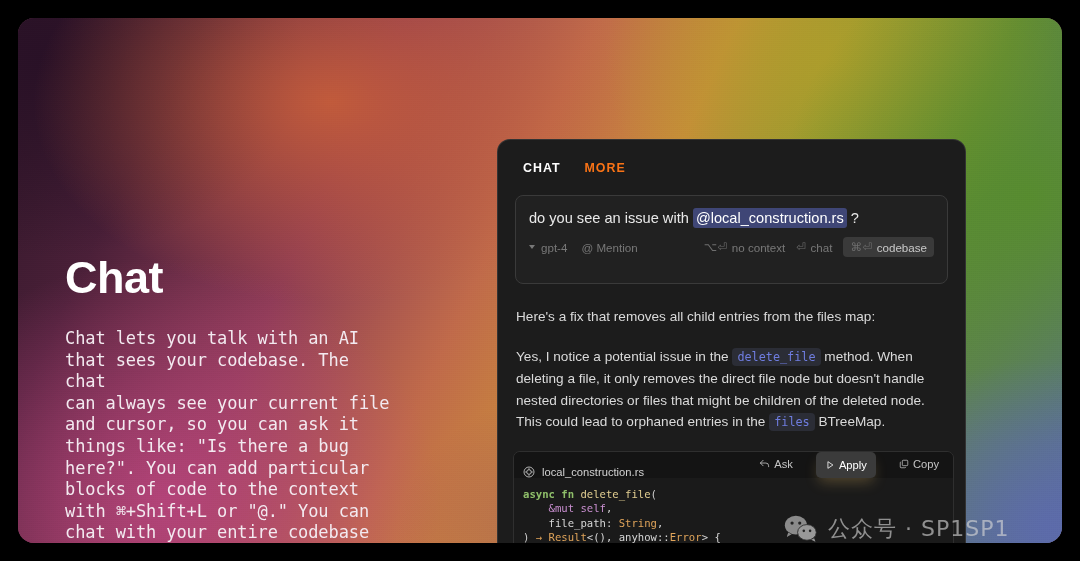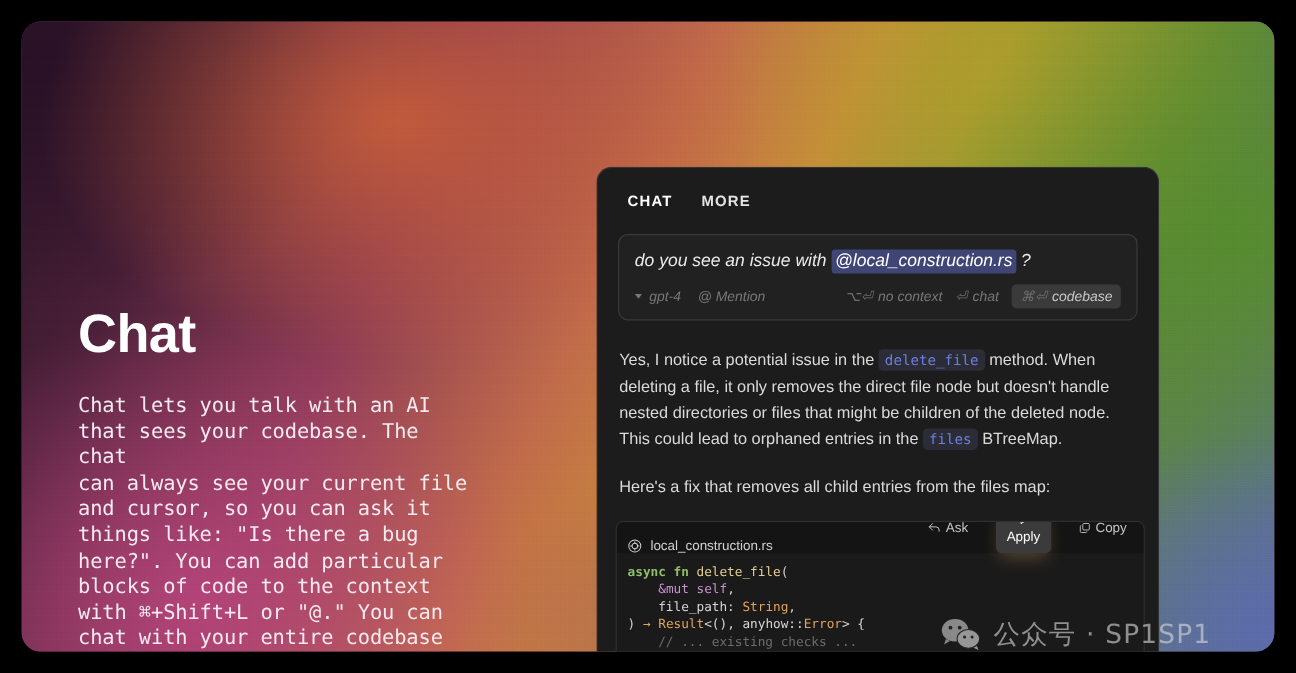--- a/index.html
+++ b/index.html
@@ -109,32 +109,31 @@
 
   #tabbar {
     display: flex;
     gap: 24px;
     padding: 21px 25px 0 25px;
   }
   .tab {
     font-size: 12.4px;
     font-weight: bold;
     letter-spacing: 1.0px;
-    color: #e5e5e5;
+    color: #f97316;
   }
   .tab.active { color: #ffffff; }
 
   
   #composer {
     margin: 20px 17px 0 17px;
     background: #212121;
     border: 1px solid #3a3a3a;
     border-radius: 8px;
-    padding: 12px 13px 9px 13px;
-    font-style: italic;
+    padding: 12px 13px 26px 13px;
   }
   #composer-text {
     font-size: 14.6px;
     color: #e9e9e9;
     line-height: 20px;
     white-space: nowrap;
   }
   .mention {
     background: #3f4676;
     color: #ffffff;
@@ -226,21 +225,20 @@
     color: #c4c4c4;
     padding: 4px 7px;
     border-radius: 5px;
   }
   .code-btn.raised {
     background: #3b3b3b;
     color: #ffffff;
     padding: 7px 9px;
     margin-top: 2px;
     box-shadow: 0 7px 14px -3px rgba(214,176,96,0.30);
-    flex-direction: column;
   }
   #code-body {
     font-family: "DejaVu Sans Mono", monospace;
     font-size: 10.6px;
     line-height: 14.6px;
     padding: 9px 0 6px 9px;
     white-space: pre;
   }
   .t-kw   { color: #8fbf6a; font-weight: bold; }
   .t-fn   { color: #e3cf92; }
@@ -325,22 +323,22 @@
           </div>
           <div class="cb-item" id="cb-codebase">
             <span class="kbd">⌘⏎</span>
             <span>codebase</span>
           </div>
         </div>
       </div>
     </div>
 
     <div id="assistant">
+      <p>Here's a fix that removes all child entries from the files map:</p>
       <p><span>Yes, I notice a potential issue in the </span><span class="icode">delete_file</span><span> method. When deleting a file, it only removes the direct file node but doesn't handle nested directories or files that might be children of the deleted node. This could lead to orphaned entries in the </span><span class="icode">files</span><span> BTreeMap.</span></p>
-      <p>Here's a fix that removes all child entries from the files map:</p>
     </div>
 
     <div id="code-card">
       <div id="code-head">
         <svg width="12" height="12" viewBox="0 0 24 24">
           <circle cx="12" cy="12" r="10" fill="none" stroke="#cfcfcf" stroke-width="1.7"></circle>
           <circle cx="12" cy="12" r="4.6" fill="none" stroke="#cfcfcf" stroke-width="1.7"></circle>
           <path d="M12 7.4 V4.2 M12 16.6 V19.8 M7.4 12 H4.2 M16.6 12 H19.8" stroke="#cfcfcf" stroke-width="1.5"></path>
         </svg>
         <span id="code-filename">local_construction.rs</span>

